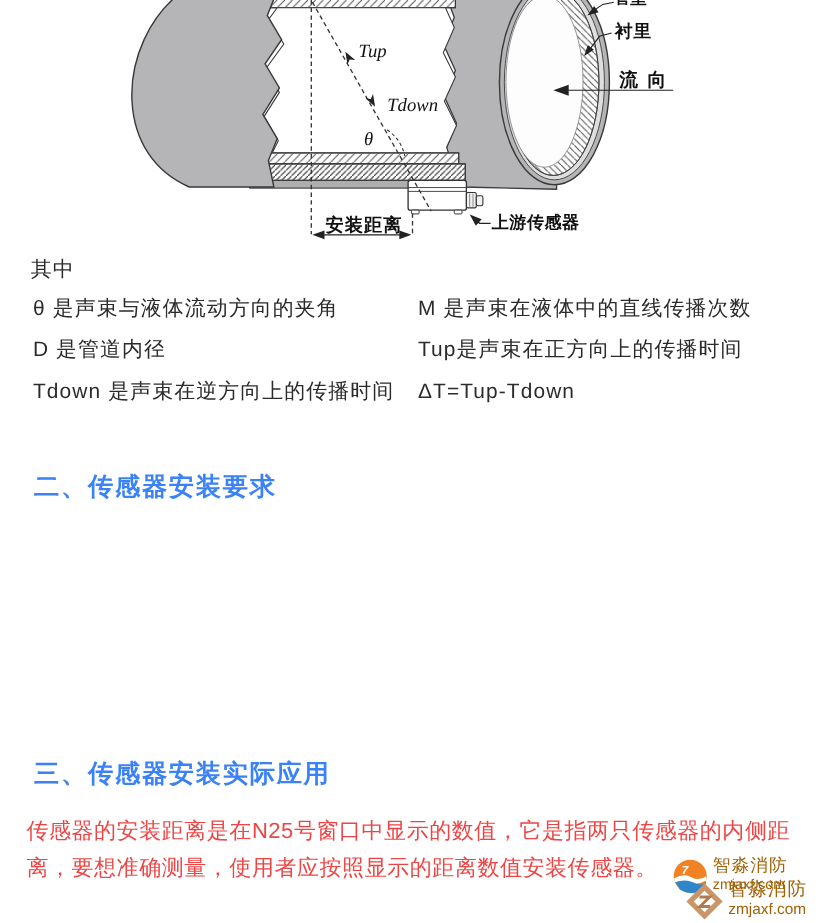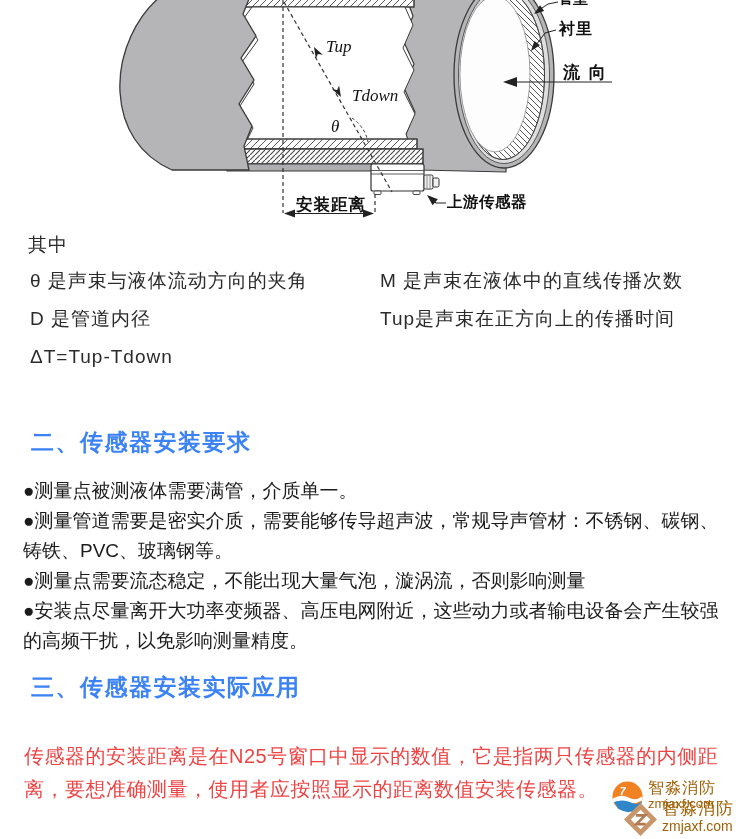--- a/index.html
+++ b/index.html
@@ -11,21 +11,21 @@
   
   .serif{font-family:Liberation Sans, sans-serif;}
   #intro{left:28px;top:232px;font-size:19px;letter-spacing:1px;color:#2b2b2b;}
   #defs{left:30px;top:269px;width:712px;}
   .defrow{display:flex;line-height:23px;margin-bottom:15px;font-size:19px;letter-spacing:1px;color:#2b2b2b;}
   .defrow .l{width:350px;}
   .defrow .r{flex:1;}
   
   .h2{left:31px;font-size:23px;font-weight:bold;color:#3b82f6;letter-spacing:1.5px;}
   #heading2{top:427px;}
-  #heading3{top:672px;}
+  #heading3{top:688px;}
   
   #bullets{left:23px;top:476px;width:714px;font-size:19px;line-height:30px;color:#1b1b1b;}
   .bullet{margin:0;}
   
   #para{left:24px;top:740px;width:722px;font-size:20px;line-height:33px;letter-spacing:0.5px;color:#ef4444;}
   
   #wm{left:610px;top:776px;width:140px;height:63px;}
   .wm-orange{color:#a16207;font-weight:normal;line-height:1.1;}
   #wm-logo1{position:absolute;left:2px;top:5px;}
   #wm-t1{position:absolute;left:38px;top:3px;}
@@ -125,32 +125,27 @@
   <div id="defs" class="abs serif">
     <div class="defrow">
       <div class="l">θ 是声束与液体流动方向的夹角</div>
       <div class="r">M 是声束在液体中的直线传播次数</div>
     </div>
     <div class="defrow">
       <div class="l">D 是管道内径</div>
       <div class="r">Tup是声束在正方向上的传播时间</div>
     </div>
     <div class="defrow">
+      <div class="l">Tdown 是声束在逆方向上的传播时间</div>
       <div class="r">ΔT=Tup-Tdown</div>
     </div>
   </div>
 
   <div id="heading2" class="abs h2">二、传感器安装要求</div>
 
-  <div id="bullets" class="abs">
-    <p class="bullet">●测量点被测液体需要满管，介质单一。</p>
-    <p class="bullet">●测量管道需要是密实介质，需要能够传导超声波，常规导声管材：不锈钢、碳钢、铸铁、PVC、玻璃钢等。</p>
-    <p class="bullet">●测量点需要流态稳定，不能出现大量气泡，漩涡流，否则影响测量</p>
-    <p class="bullet">●安装点尽量离开大功率变频器、高压电网附近，这些动力或者输电设备会产生较强的高频干扰，以免影响测量精度。</p>
-  </div>
 
   <div id="heading3" class="abs h2">三、传感器安装实际应用</div>
   <div id="para" class="abs">传感器的安装距离是在N25号窗口中显示的数值，它是指两只传感器的内侧距离，要想准确测量，使用者应按照显示的距离数值安装传感器。</div>
 
   <div id="wm" class="abs">
     <svg id="wm-logo1" width="31" height="31" viewBox="0 0 32 32">
       <circle cx="16" cy="16" r="15.5" fill="#f08223"></circle>
       <path d="M1,18 Q10,13 17,17 T31,16 L31,20 Q22,25 14,22 T1,23 Z" fill="#ffffff"></path>
       <path d="M1.5,22 Q11,18 19,22 T31,21 L30,25 A15.5,15.5 0 0 1 3,23 Z" fill="#2f86c9"></path>
       <path d="M5,27.5 Q14,24 23,27.5 L21,29.8 A15.5,15.5 0 0 1 7,29 Z" fill="#2f86c9"></path>

